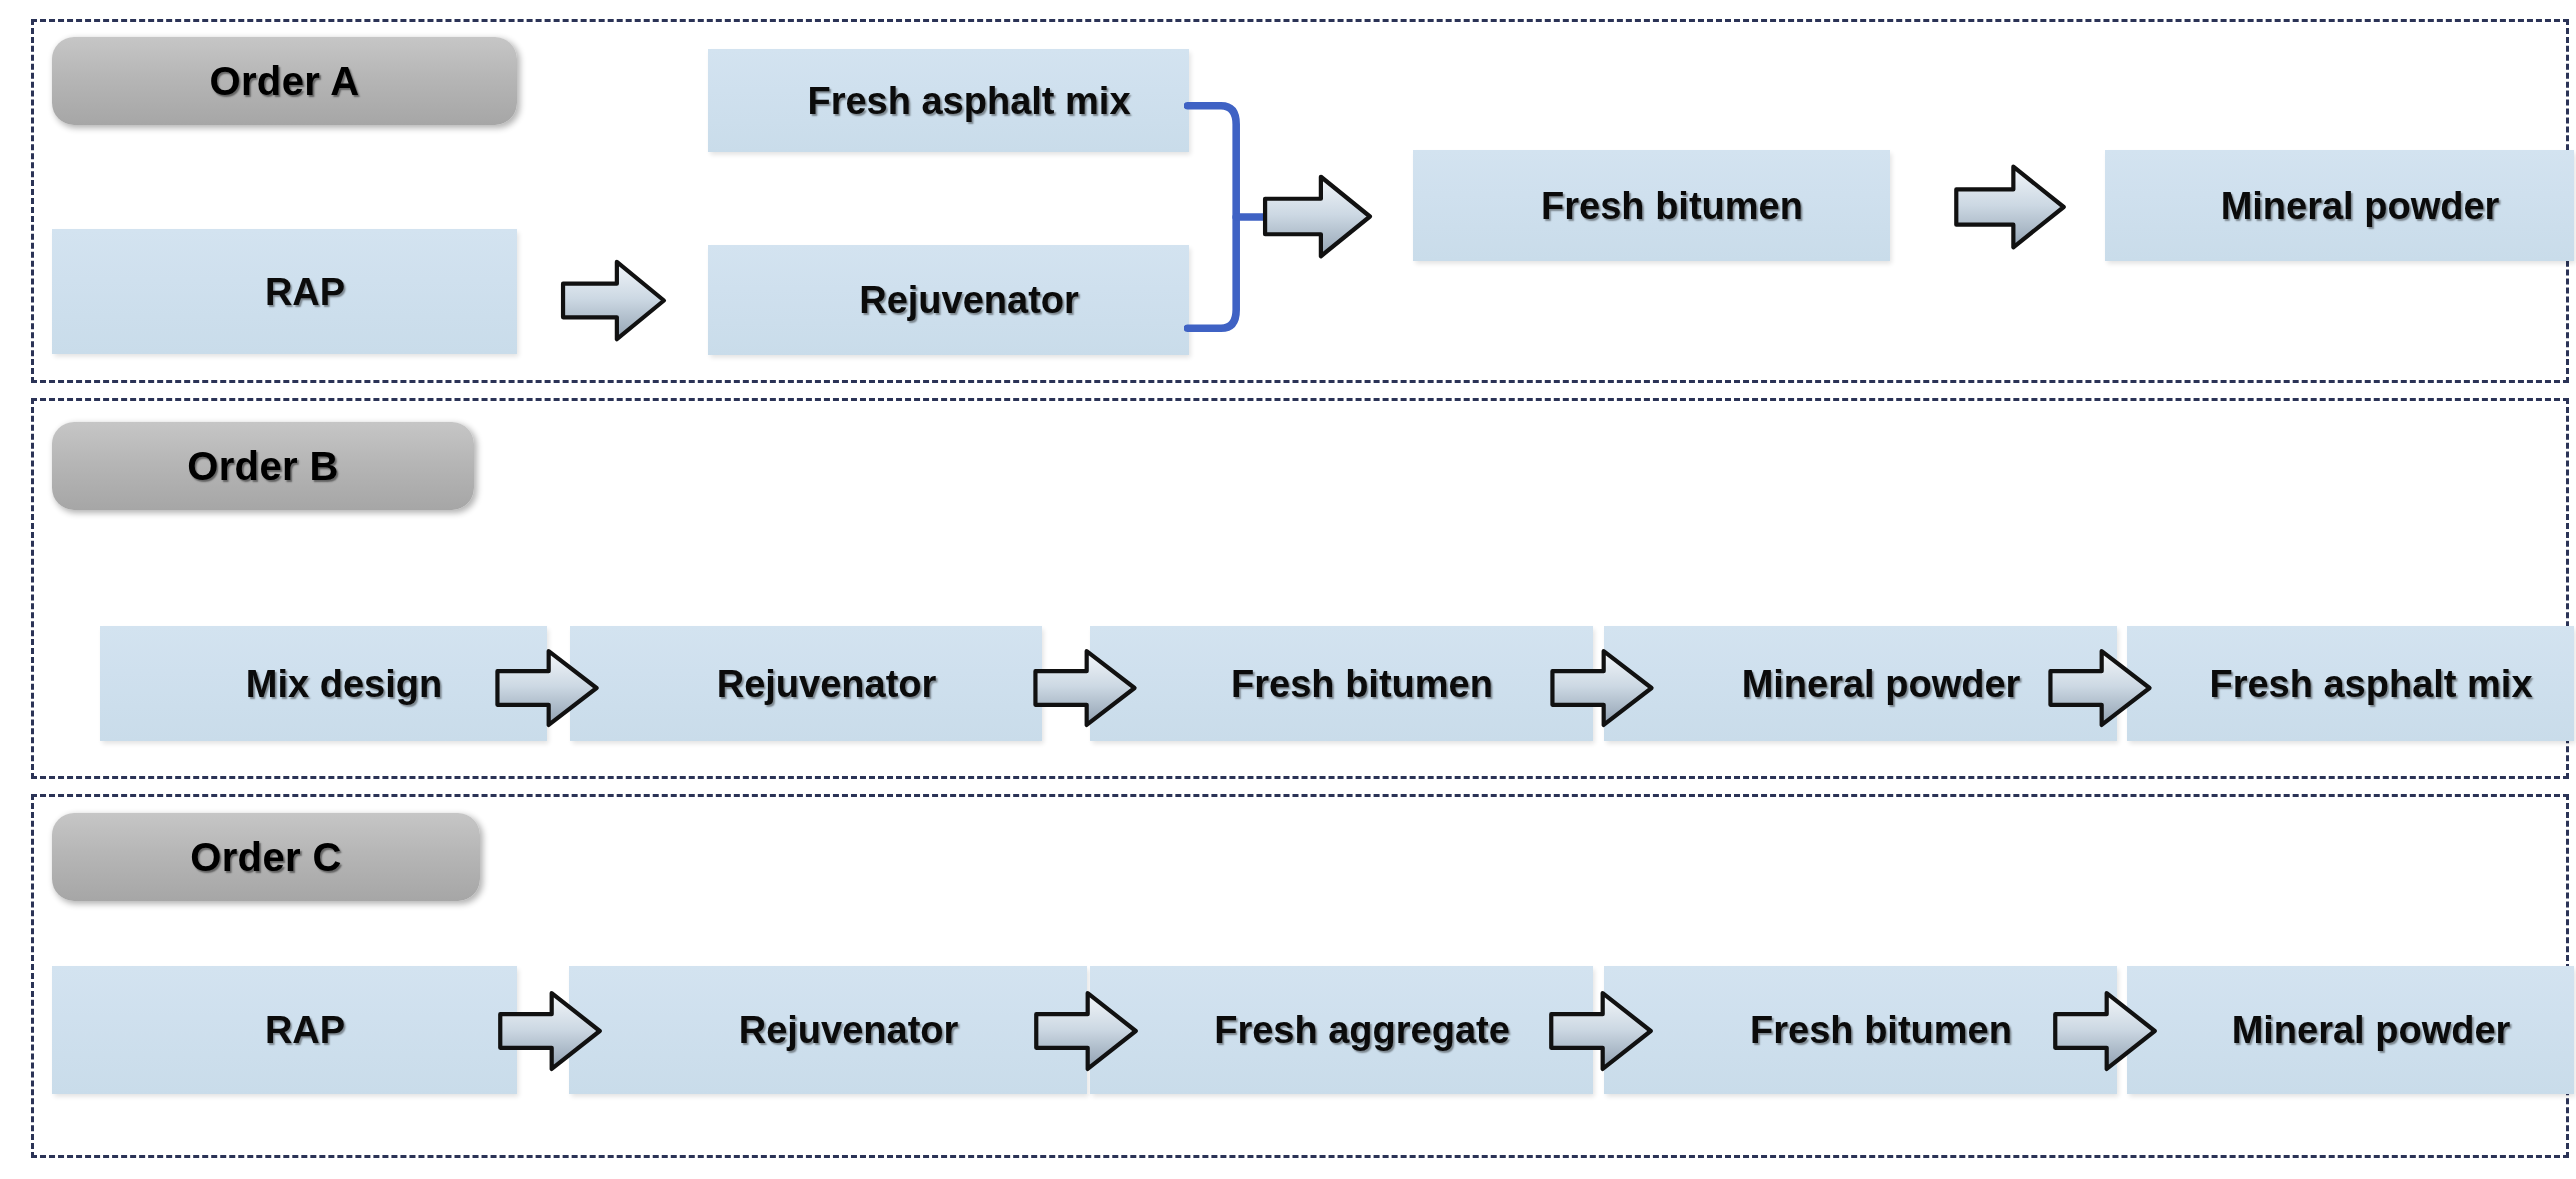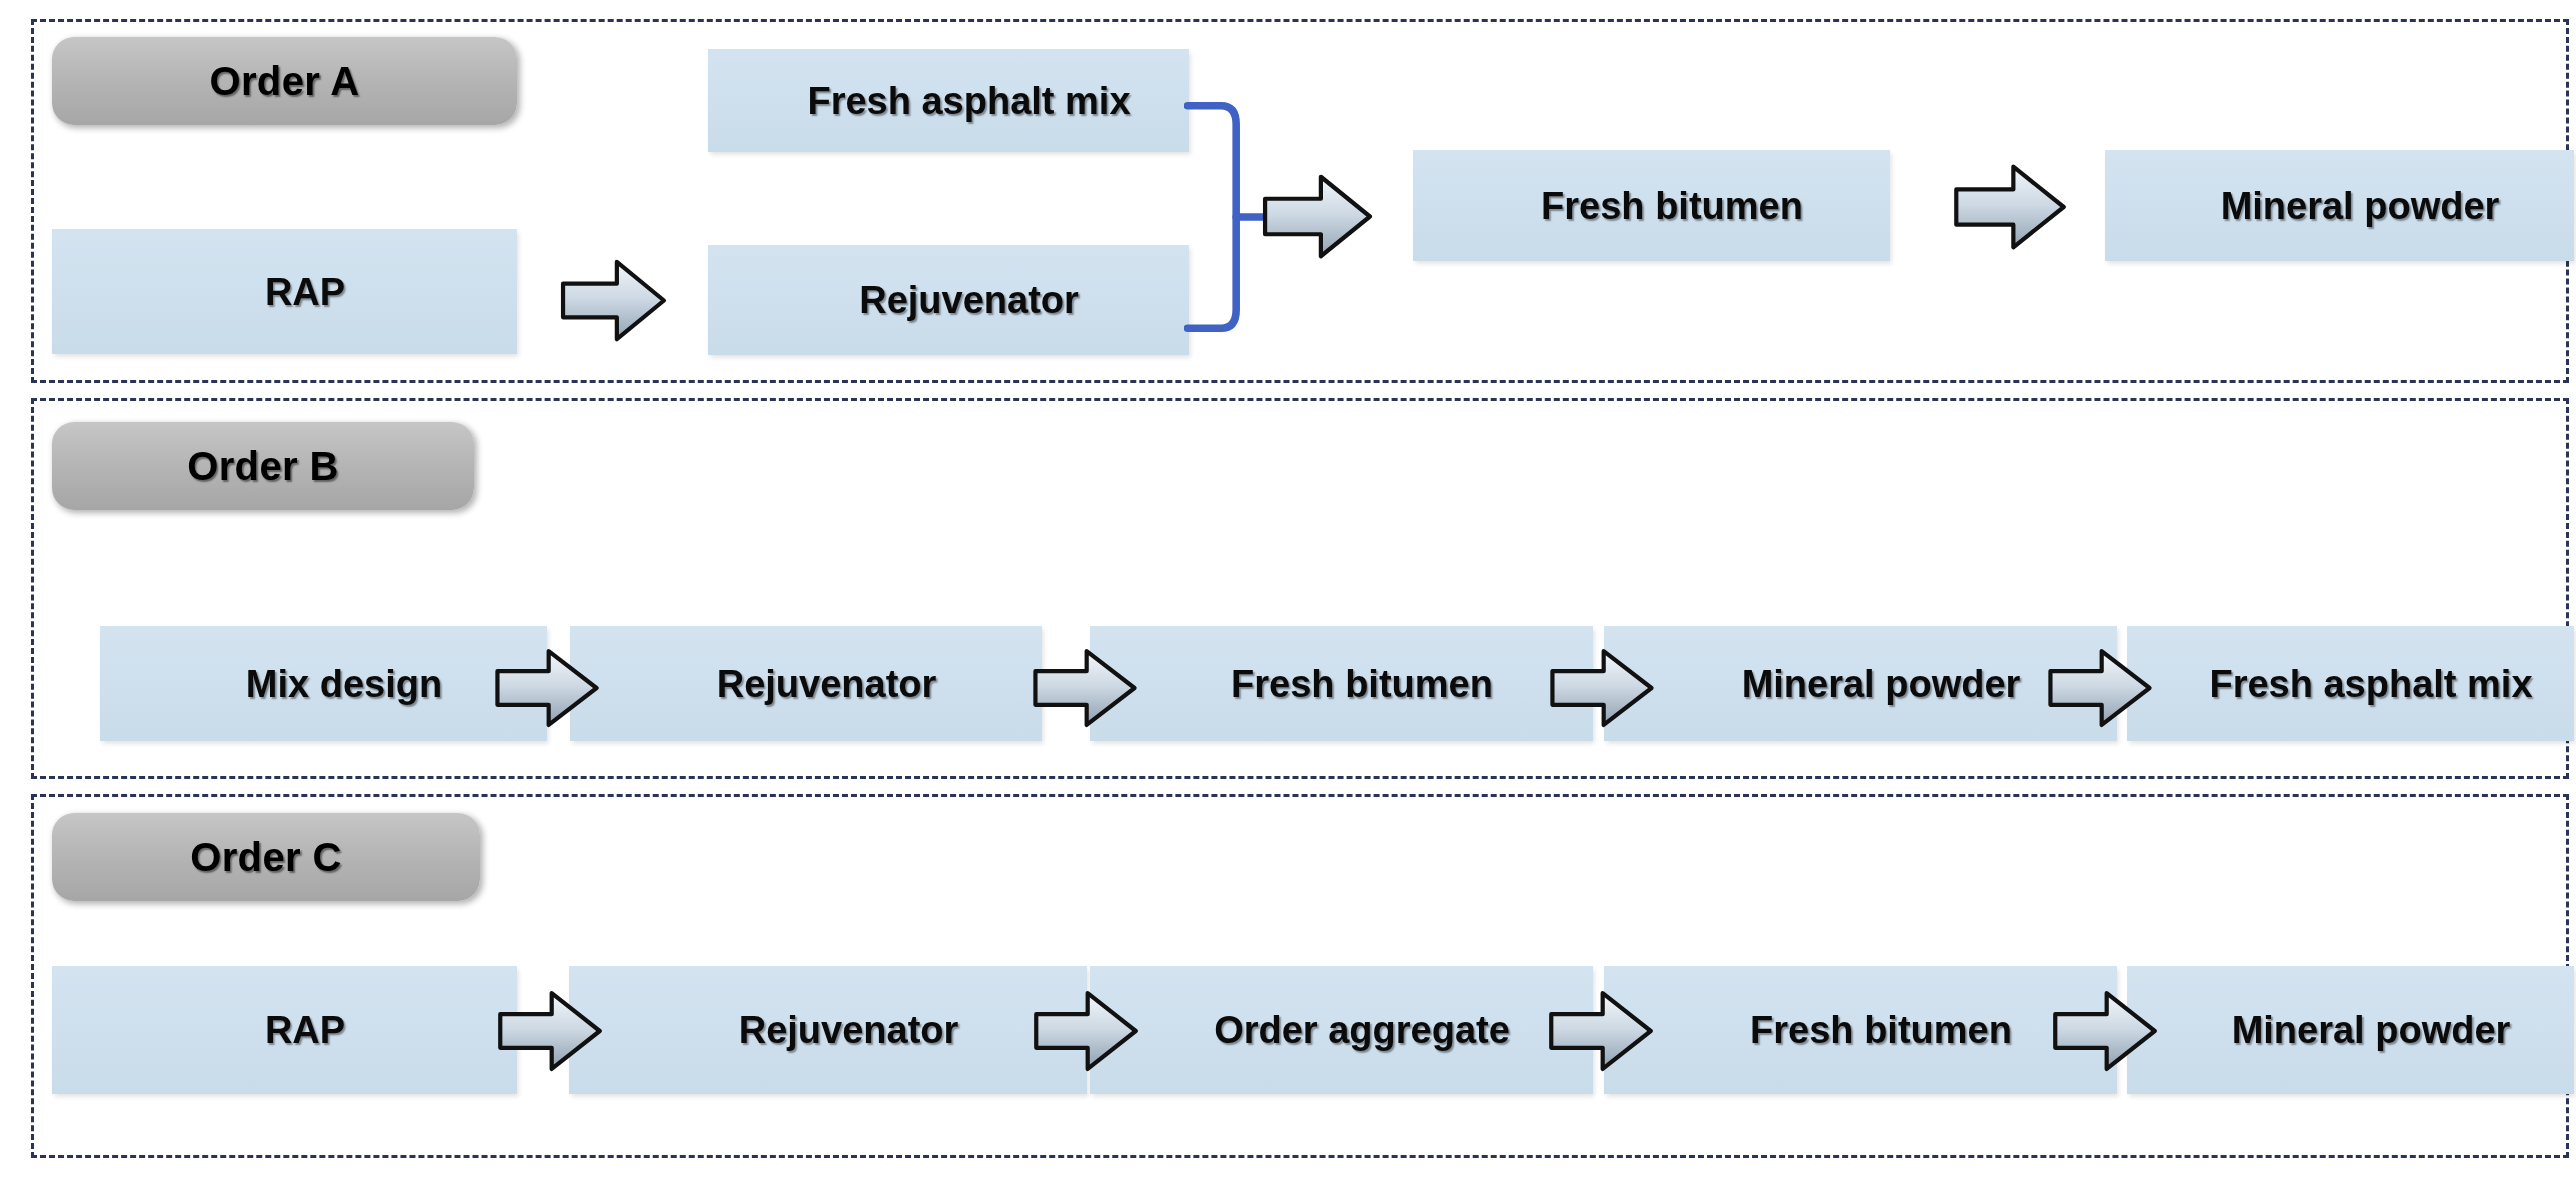--- a/index.html
+++ b/index.html
@@ -245,21 +245,21 @@
     <span class="tab-label">Order C</span>
   </div>
 
   <div class="box" style="left:40px; top:966px; width:465px; height:128px;">
     <span class="box-label">RAP</span>
   </div>
   <div class="box" style="left:557px; top:966px; width:518px; height:128px;">
     <span class="box-label">Rejuvenator</span>
   </div>
   <div class="box" style="left:1078px; top:966px; width:503px; height:128px;">
-    <span class="box-label">Order aggregate</span>
+    <span class="box-label">Fresh aggregate</span>
   </div>
   <div class="box" style="left:1592px; top:966px; width:513px; height:128px;">
     <span class="box-label">Fresh bitumen</span>
   </div>
   <div class="box" style="left:2115px; top:966px; width:447px; height:128px;">
     <span class="box-label">Mineral powder</span>
   </div>
 
   <div class="arrow" style="left:484px; top:988px; width:108px; height:86px;">
     <svg viewBox="0 0 128 102">

